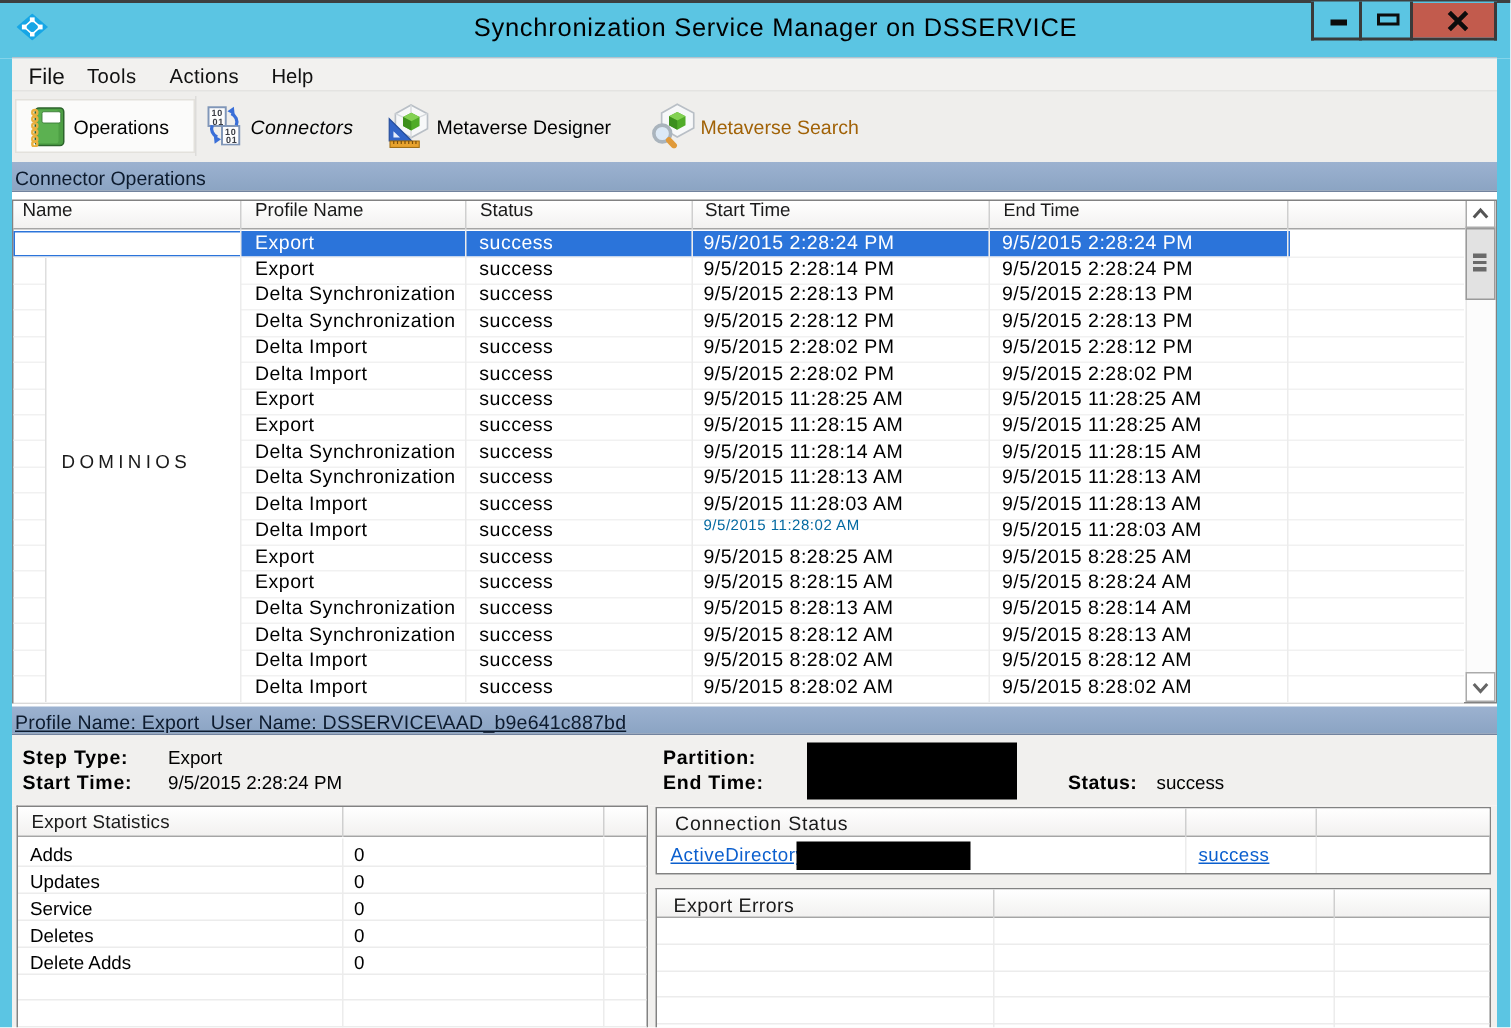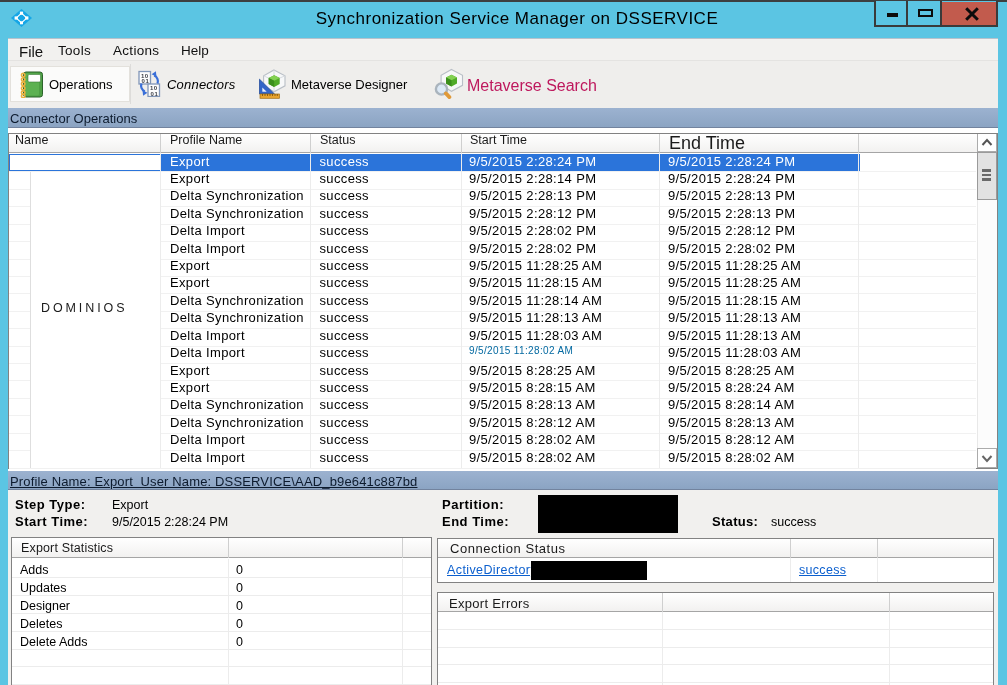--- a/index.html
+++ b/index.html
@@ -94,33 +94,33 @@
 <div class="abs lbl" style="left:291px;top:77px;font-size:13px;color:#000;">Metaverse Designer</div>
 
 <svg class="abs" style="left:432px;top:68px;" width="32" height="31" viewBox="0 0 32 31">
   <path d="M19.5 1.5 L30.5 7.3 L30.5 17.3 L19.5 23.3 L9.1 17.3 L9.1 7.3 Z" fill="#f7f9fa" fill-opacity="0.92" stroke="#b9bfc6" stroke-width="1.1"></path>
   <path d="M19.5 6.7 L25 9.5 L25 15.5 L19.5 18.5 L14 15.5 L14 9.5 Z" fill="#50ab28"></path>
   <path d="M19.5 6.7 L25 9.5 L19.5 12.3 L14 9.5 Z" fill="#83d153"></path>
   <path d="M19.5 12.3 L19.5 18.5 L14 15.5 L14 9.5 Z" fill="#3c8f1d"></path>
   <circle cx="9.5" cy="21" r="5.6" fill="#dce9f6" stroke="#aab4bd" stroke-width="2.4"></circle>
   <path d="M14 25.5 L17.3 29" stroke="#e09a3a" stroke-width="4" stroke-linecap="round"></path>
 </svg>
-<div class="abs lbl" style="left:467px;top:77px;font-size:16px;color:#be185d;">Metaverse Search</div>
+<div class="abs lbl" style="left:467px;top:77px;font-size:13px;color:#a16207;">Metaverse Search</div>
 
 <div class="abs" style="left:8px;top:108px;width:990px;height:20px;background:linear-gradient(#9cb2d0,#8ba4c3);border-bottom:1px solid #72839e;"></div>
 <div class="abs lbl" style="left:10px;top:111px;font-size:13px;color:#0d1b2e;">Connector Operations</div>
 
 <div class="abs" id="maintable" style="left:8px;top:133px;width:990px;height:336px;background:#ffffff;border:1px solid #828282;"></div>
 
 <div class="abs" style="left:9px;top:134px;width:988px;height:19px;background:linear-gradient(#ffffff,#f2f1f0);border-bottom:1px solid #a5a5a5;"></div>
 <div class="abs lbl" style="left:15px;top:132.7px;font-size:12.5px;color:#1a1a1a;">Name</div>
 <div class="abs lbl" style="left:170px;top:132.7px;font-size:12.5px;color:#1a1a1a;">Profile Name</div>
 <div class="abs lbl" style="left:320px;top:132.7px;font-size:12.5px;color:#1a1a1a;">Status</div>
 <div class="abs lbl" style="left:470px;top:132.7px;font-size:12.5px;color:#1a1a1a;">Start Time</div>
-<div class="abs lbl" style="left:669px;top:132.7px;font-size:18px;color:#1a1a1a;">End Time</div>
+<div class="abs lbl" style="left:669px;top:132.7px;font-size:12px;color:#1a1a1a;">End Time</div>
 <div class="abs" style="left:160px;top:134px;width:1px;height:19px;background:#cfcfcf;"></div>
 <div class="abs" style="left:310px;top:134px;width:1px;height:19px;background:#cfcfcf;"></div>
 <div class="abs" style="left:461px;top:134px;width:1px;height:19px;background:#cfcfcf;"></div>
 <div class="abs" style="left:659px;top:134px;width:1px;height:19px;background:#cfcfcf;"></div>
 <div class="abs" style="left:858px;top:134px;width:1px;height:19px;background:#cfcfcf;"></div>
 
 <div id="rows">
     <div class="abs" style="left:9px;top:154px;width:851px;height:17.42px;background:#2b74da;"></div>
     <div class="abs" style="left:10px;top:155px;width:150px;height:15.420000000000002px;background:#ffffff;"></div>
     <div class="abs lbl" style="left:170px;top:153.5px;font-size:13px;letter-spacing:0.35px;color:#fff;">Export</div>
@@ -260,21 +260,21 @@
 <div class="abs" style="left:11px;top:537px;width:421px;height:148px;background:#ffffff;border:1px solid #828282;border-bottom:none;"></div>
 <div class="abs" style="left:12px;top:538px;width:419px;height:20px;background:linear-gradient(#ffffff,#f2f1f0);border-bottom:1px solid #a5a5a5;"></div>
 <div class="abs lbl" style="left:21px;top:541px;font-size:12.5px;letter-spacing:0.15px;color:#1a1a1a;">Export Statistics</div>
 <div class="abs" style="left:228px;top:538px;width:1px;height:20px;background:#cfcfcf;"></div>
 <div class="abs" style="left:402px;top:538px;width:1px;height:20px;background:#cfcfcf;"></div>
 <div id="statrows">
     <div class="abs lbl" style="left:20px;top:563.3px;font-size:12.5px;color:#000;">Adds</div>
     <div class="abs lbl" style="left:236px;top:563.3px;font-size:12.5px;color:#000;">0</div>
     <div class="abs lbl" style="left:20px;top:581.0999999999999px;font-size:12.5px;color:#000;">Updates</div>
     <div class="abs lbl" style="left:236px;top:581.0999999999999px;font-size:12.5px;color:#000;">0</div>
-    <div class="abs lbl" style="left:20px;top:598.9px;font-size:12.5px;color:#000;">Designer</div>
+    <div class="abs lbl" style="left:20px;top:598.9px;font-size:12.5px;color:#000;">Service</div>
     <div class="abs lbl" style="left:236px;top:598.9px;font-size:12.5px;color:#000;">0</div>
     <div class="abs lbl" style="left:20px;top:616.6999999999999px;font-size:12.5px;color:#000;">Deletes</div>
     <div class="abs lbl" style="left:236px;top:616.6999999999999px;font-size:12.5px;color:#000;">0</div>
     <div class="abs lbl" style="left:20px;top:634.5px;font-size:12.5px;color:#000;">Delete Adds</div>
     <div class="abs lbl" style="left:236px;top:634.5px;font-size:12.5px;color:#000;">0</div>
     <div class="abs" style="left:12px;top:577.3px;width:419px;height:1px;background:#ececec;"></div>
     <div class="abs" style="left:12px;top:595.1px;width:419px;height:1px;background:#ececec;"></div>
     <div class="abs" style="left:12px;top:612.9px;width:419px;height:1px;background:#ececec;"></div>
     <div class="abs" style="left:12px;top:630.7px;width:419px;height:1px;background:#ececec;"></div>
     <div class="abs" style="left:12px;top:648.5px;width:419px;height:1px;background:#ececec;"></div>

